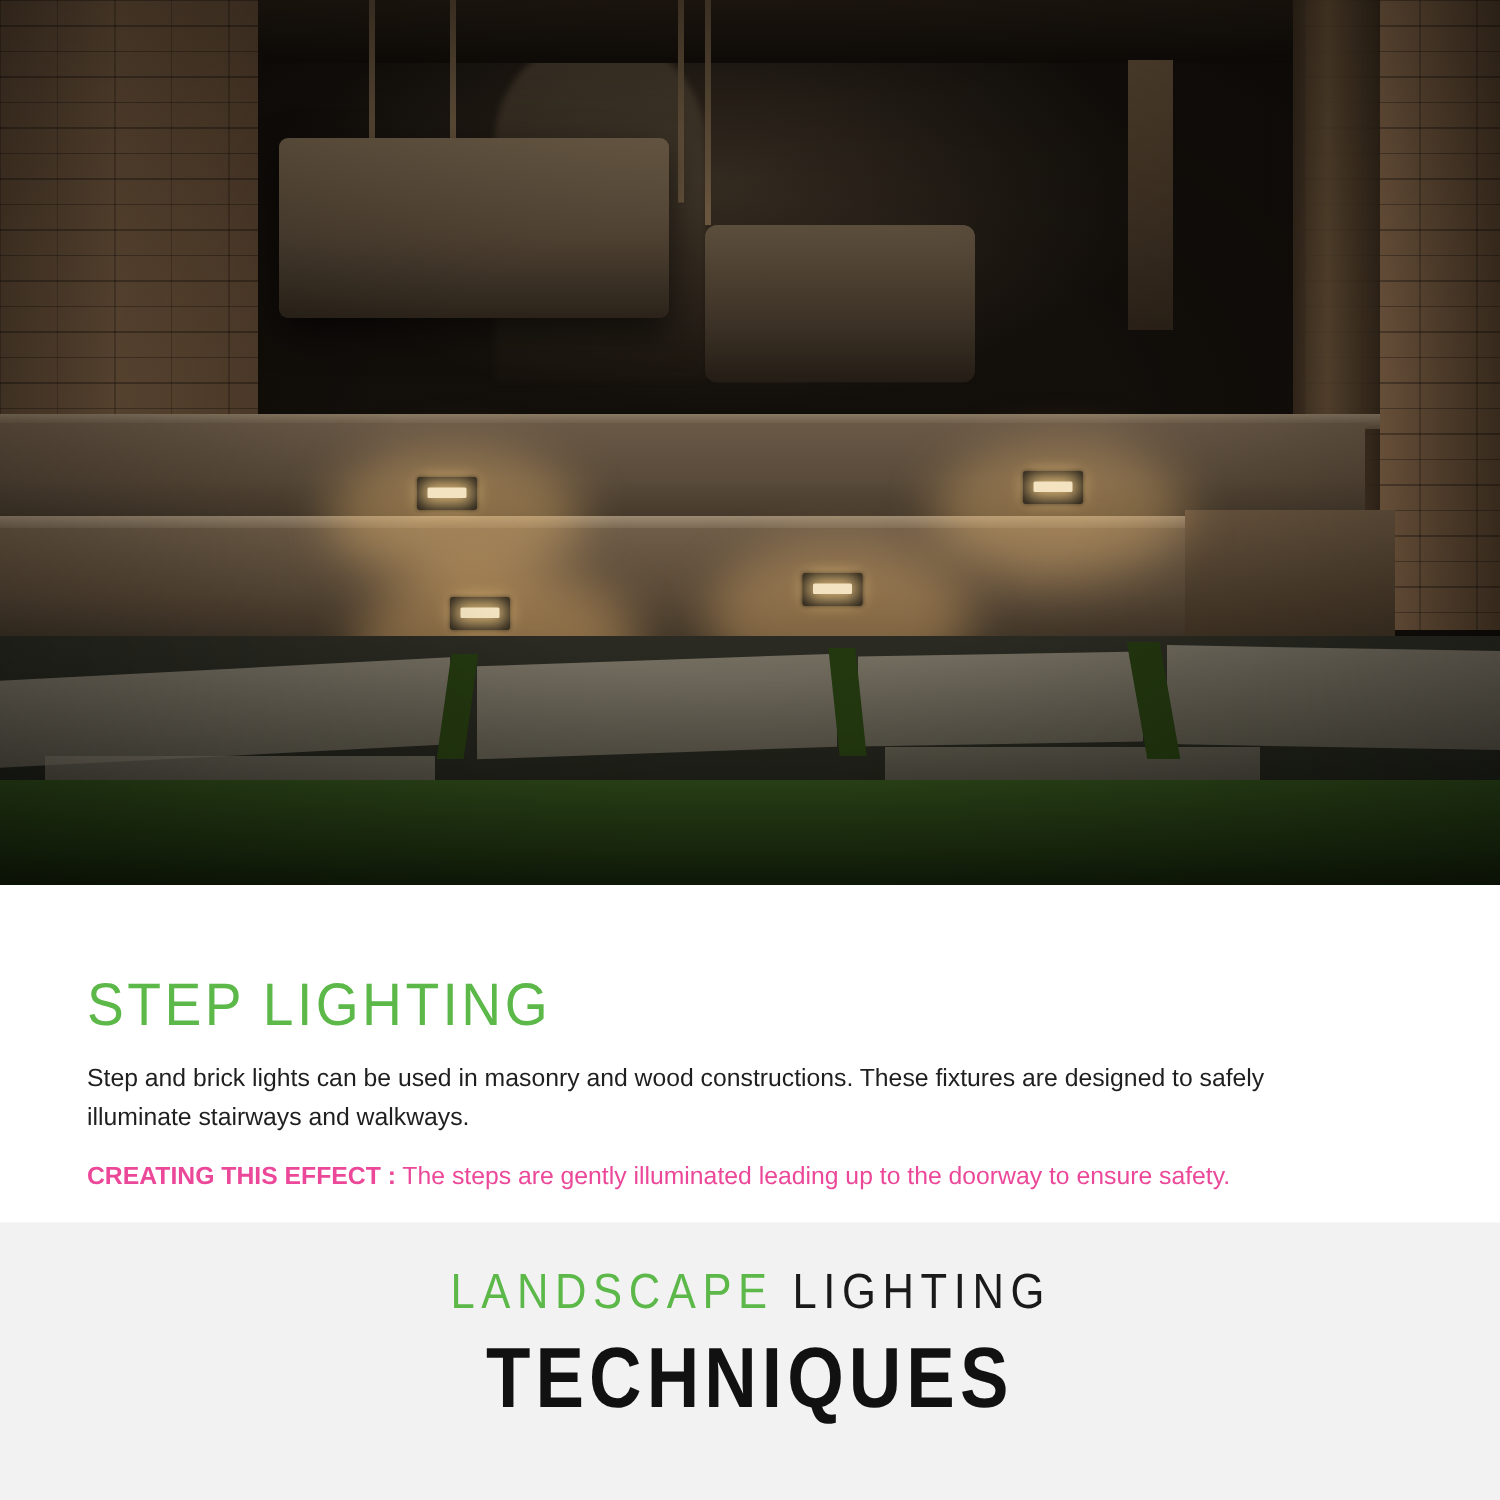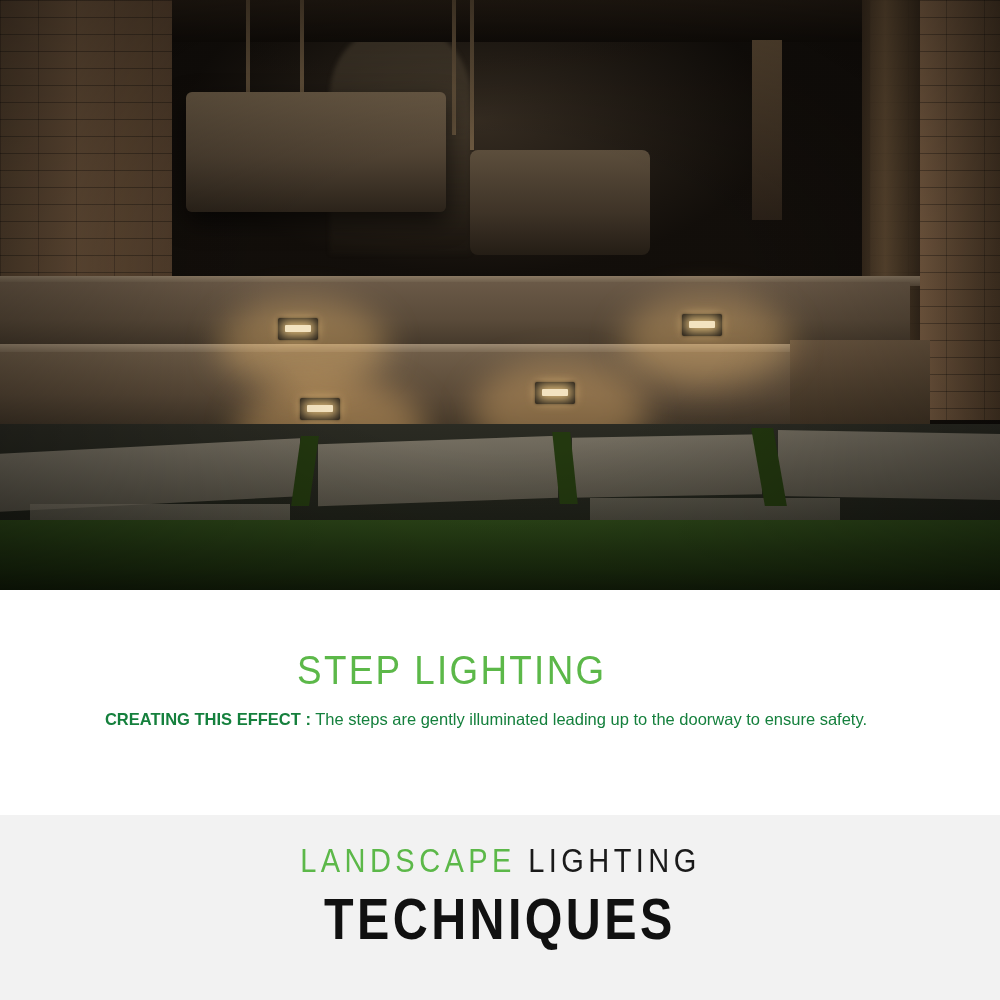--- a/index.html
+++ b/index.html
@@ -183,41 +183,40 @@
     position: absolute; inset: 0;
     background: radial-gradient(ellipse 780px 520px at 50% 50%, rgba(0,0,0,0) 30%, rgba(0,0,0,0.55) 100%);
   }
 
   
   .content {
     background: #ffffff;
     padding: 58px 86px 0 58px;
     box-sizing: border-box;
     height: 225px;
-    text-align: center;
   }
   .headline {
     color: #5cb849;
     font-size: 40px;
     letter-spacing: 2.5px;
     font-weight: 400;
     margin: 0 0 14px 0;
     font-family: "Liberation Sans Narrow", "Liberation Sans", sans-serif;
     transform: scaleX(0.92);
     transform-origin: left center;
   }
   .body-text {
     color: #1f1f1f;
     font-size: 16.5px;
     line-height: 1.55;
     margin: 0 0 14px 0;
     max-width: 830px;
   }
   .effect-line {
-    color: #15803d;
+    color: #ec4899;
     font-size: 16.5px;
     line-height: 1.5;
     margin: 0;
   }
   .effect-label { font-weight: bold; }
 
   
   .footer {
     background: #f2f2f2;
     height: 185px;
@@ -297,20 +296,21 @@
     <div class="paver" style="left:590px;top:498px;width:250px;height:34px;opacity:0.55;"></div>
     <div class="grass-strip" style="left:296px;top:436px;width:18px;height:70px;transform:skewX(-8deg);"></div>
     <div class="grass-strip" style="left:556px;top:432px;width:18px;height:72px;transform:skewX(6deg);"></div>
     <div class="grass-strip" style="left:758px;top:428px;width:22px;height:78px;transform:skewX(10deg);"></div>
     <div class="lawn-bottom"></div>
     <div class="photo-layer vignette"></div>
   </div>
 
   <div class="content">
     <h1 class="headline">STEP LIGHTING</h1>
+    <p class="body-text">Step and brick lights can be used in masonry and wood constructions. These fixtures are designed to safely illuminate stairways and walkways.</p>
     <p class="effect-line">
       <span class="effect-label">CREATING THIS EFFECT :</span>
       <span>The steps are gently illuminated leading up to the doorway to ensure safety.</span>
     </p>
   </div>
 
   <div class="footer">
     <div class="footer-line1">
       <span class="green">LANDSCAPE</span>
       <span class="dark">LIGHTING</span>

